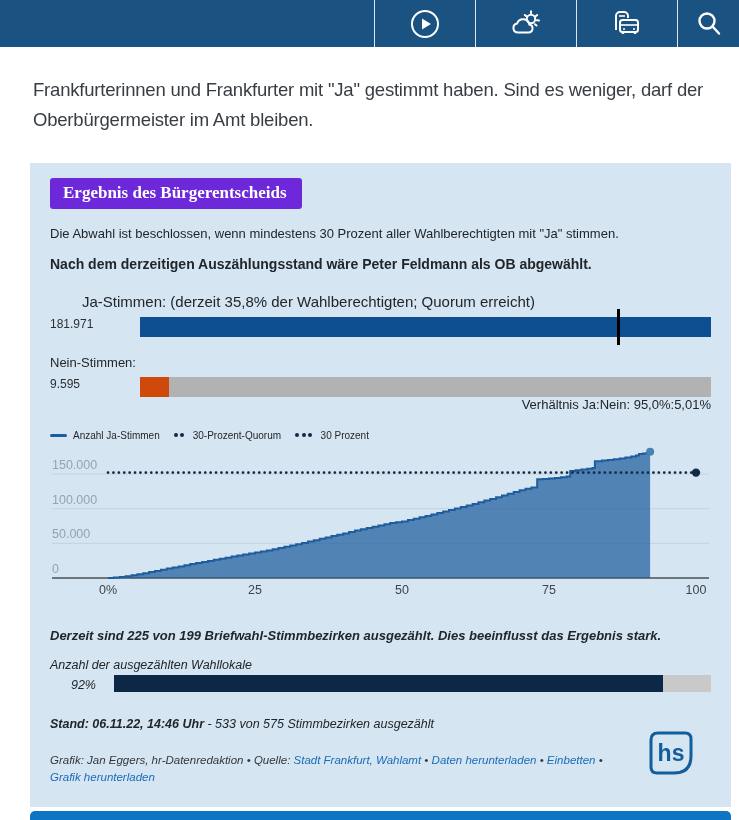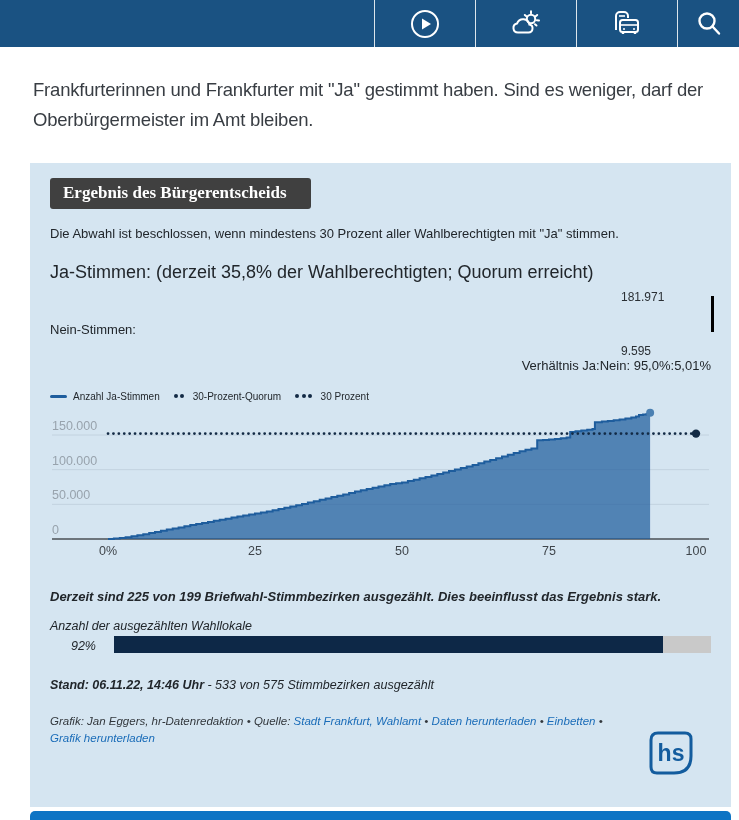--- a/index.html
+++ b/index.html
@@ -10,27 +10,27 @@
   .nav-cell{width:100px;display:flex;align-items:center;justify-content:center;
     border-left:1px solid rgba(255,255,255,0.85);cursor:pointer;}
   .nav-cell.last{width:61px;}
   .nav-cell svg{display:block;}
   
   .article{padding:9px 20px 0 33px;font-size:18.5px;line-height:30px;color:#383d43;
     letter-spacing:-0.2px;width:690px;}
   
   .panel{position:relative;margin:28px 8px 0 30px;width:661px;height:600px;
     background:#d5e5f1;padding:15px 20px 29px 20px;color:#21262b;}
-  .badge{display:inline-block;background:#404040;color:#fff;
+  .badge{display:inline-block;background:#6d28d9;color:#fff;
     font-family:"Liberation Serif",serif;font-weight:bold;font-size:17px;
-    padding:5px 24px 6px 13px;border-radius:3px;}
+    padding:5px 15px 6px 13px;border-radius:3px;}
   .intro{margin-top:17px;font-size:13px;}
   .statement{margin-top:15px;font-size:14px;font-weight:bold;}
-  .stat-label{margin-top:21px;font-size:18px;}
-  .bar-row{display:flex;align-items:flex-end;margin-top:7px;flex-direction:column;}
+  .stat-label{margin-top:21px;font-size:15px;margin-left:32px;}
+  .bar-row{display:flex;align-items:flex-start;margin-top:7px;}
   .bar-row .val{width:90px;font-size:12px;color:#2a2f34;flex:none;}
   .bar-track{flex:1;height:20px;position:relative;background:#b2b2b2;}
   .bar-track.ja{background:transparent;}
   .bar-fill{position:absolute;left:0;top:0;height:100%;}
   .bar-fill.ja{background:#0e4f91;}
   .bar-fill.nein{background:#cf4a0a;}
   .quorum-tick{position:absolute;top:-8px;width:3px;height:36px;background:#000;}
   .nein-label{margin-top:18px;font-size:13px;}
   .ratio{font-size:13px;text-align:right;}
   .legend{margin-top:18px;display:flex;align-items:center;font-size:10px;color:#23282d;}
@@ -103,20 +103,21 @@
     </span>
   </div>
 </div>
 
 <p class="article">Frankfurterinnen und Frankfurter mit "Ja" gestimmt haben. Sind es weniger, darf der Oberbürgermeister im Amt bleiben.</p>
 
 <div class="panel">
   <div class="badge">Ergebnis des Bürgerentscheids</div>
 
   <div class="intro">Die Abwahl ist beschlossen, wenn mindestens 30 Prozent aller Wahlberechtigten mit "Ja" stimmen.</div>
+  <div class="statement">Nach dem derzeitigen Auszählungsstand wäre Peter Feldmann als OB abgewählt.</div>
 
   <div class="stat-label">Ja-Stimmen: (derzeit 35,8% der Wahlberechtigten; Quorum erreicht)</div>
   <div class="bar-row">
     <div class="val">181.971</div>
     <div class="bar-track ja">
       <div class="bar-fill ja" style="width: 100%;"></div>
       <div class="quorum-tick" style="left: 83.5%;"></div>
     </div>
   </div>
 

